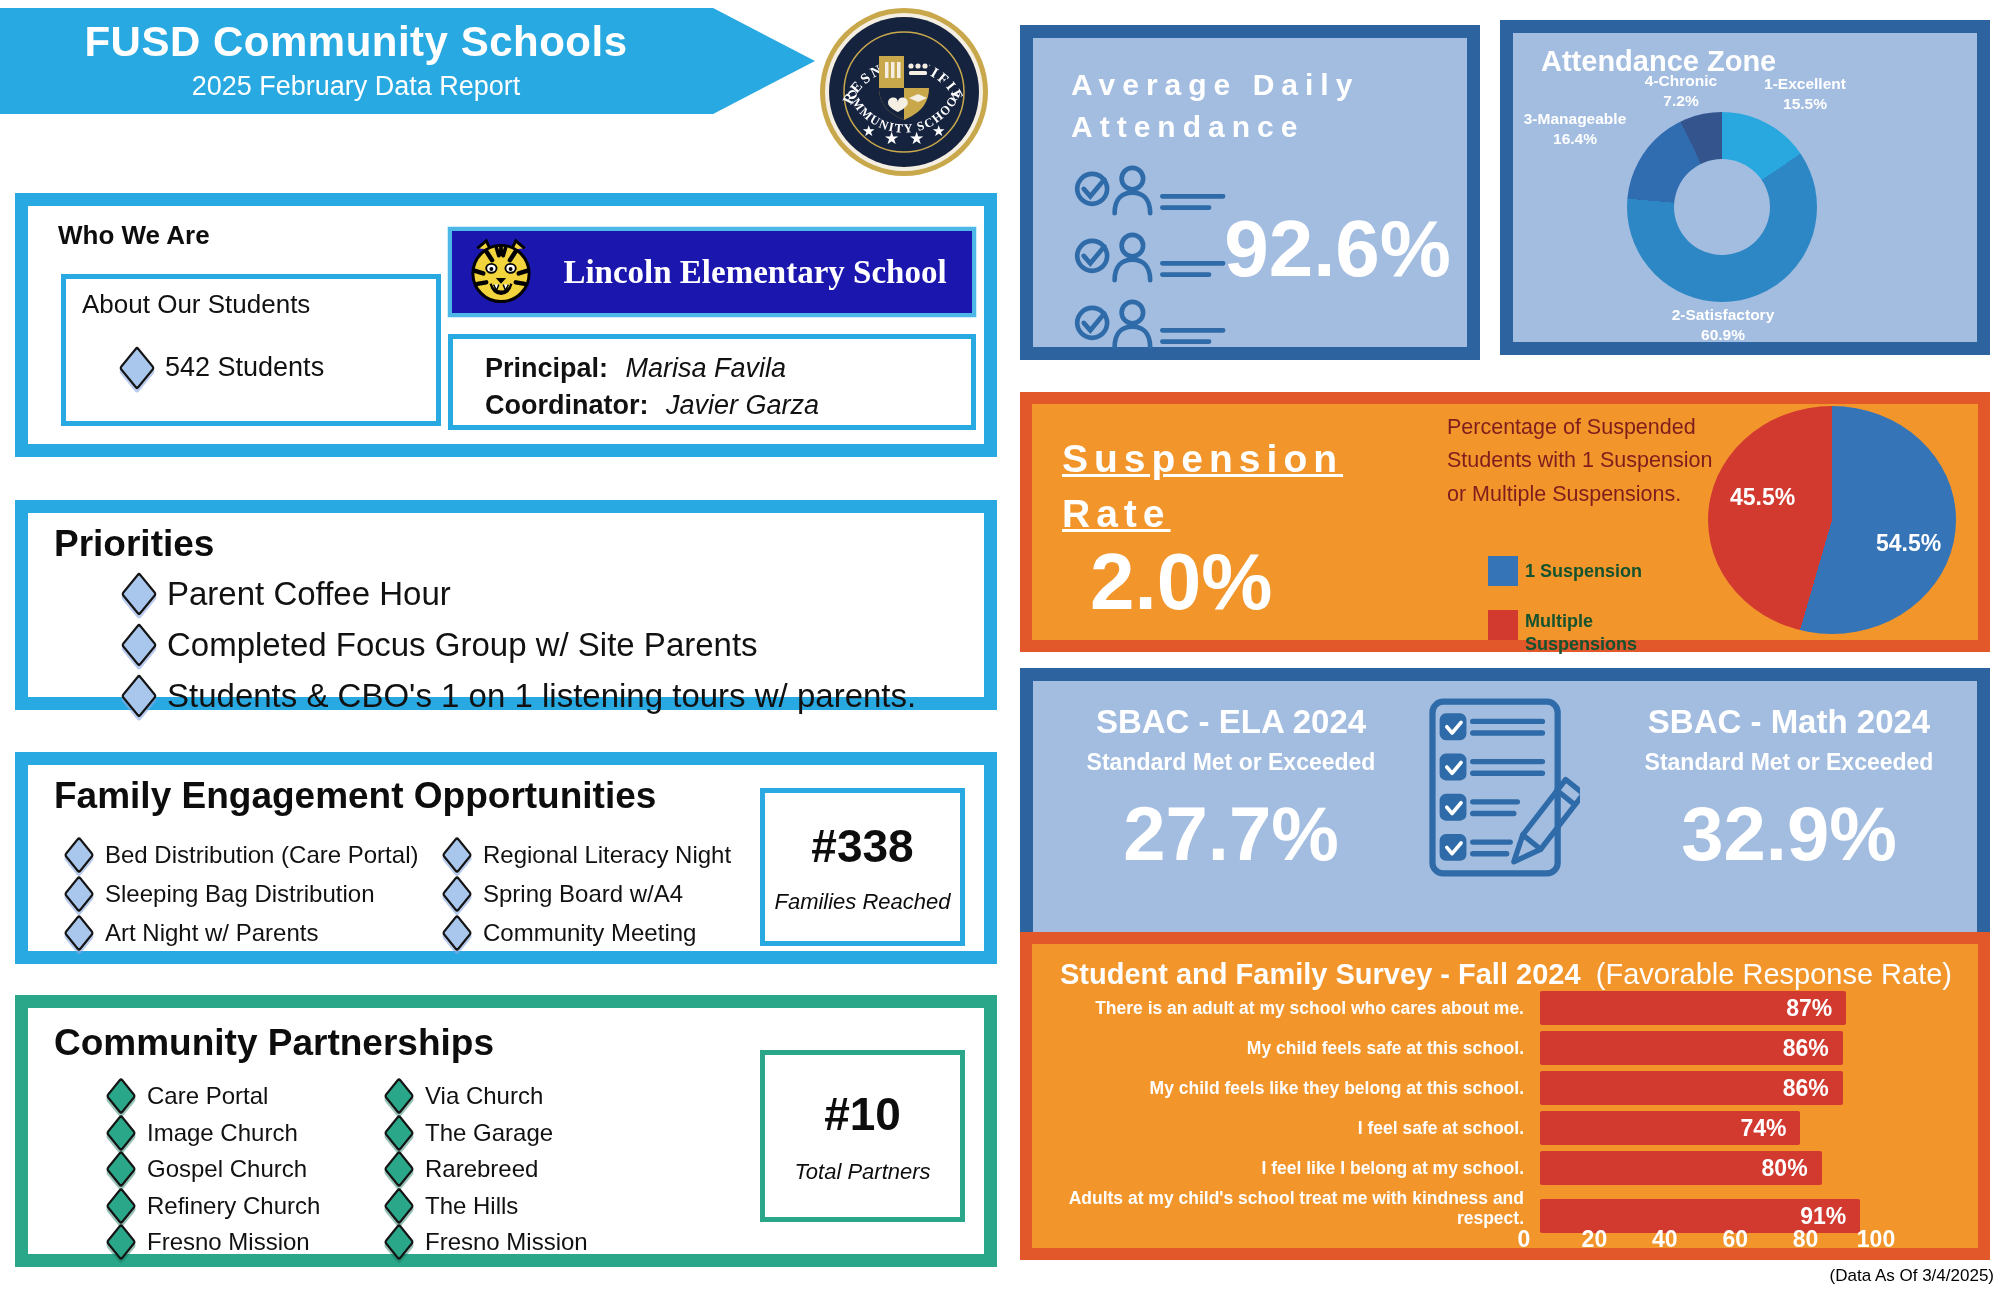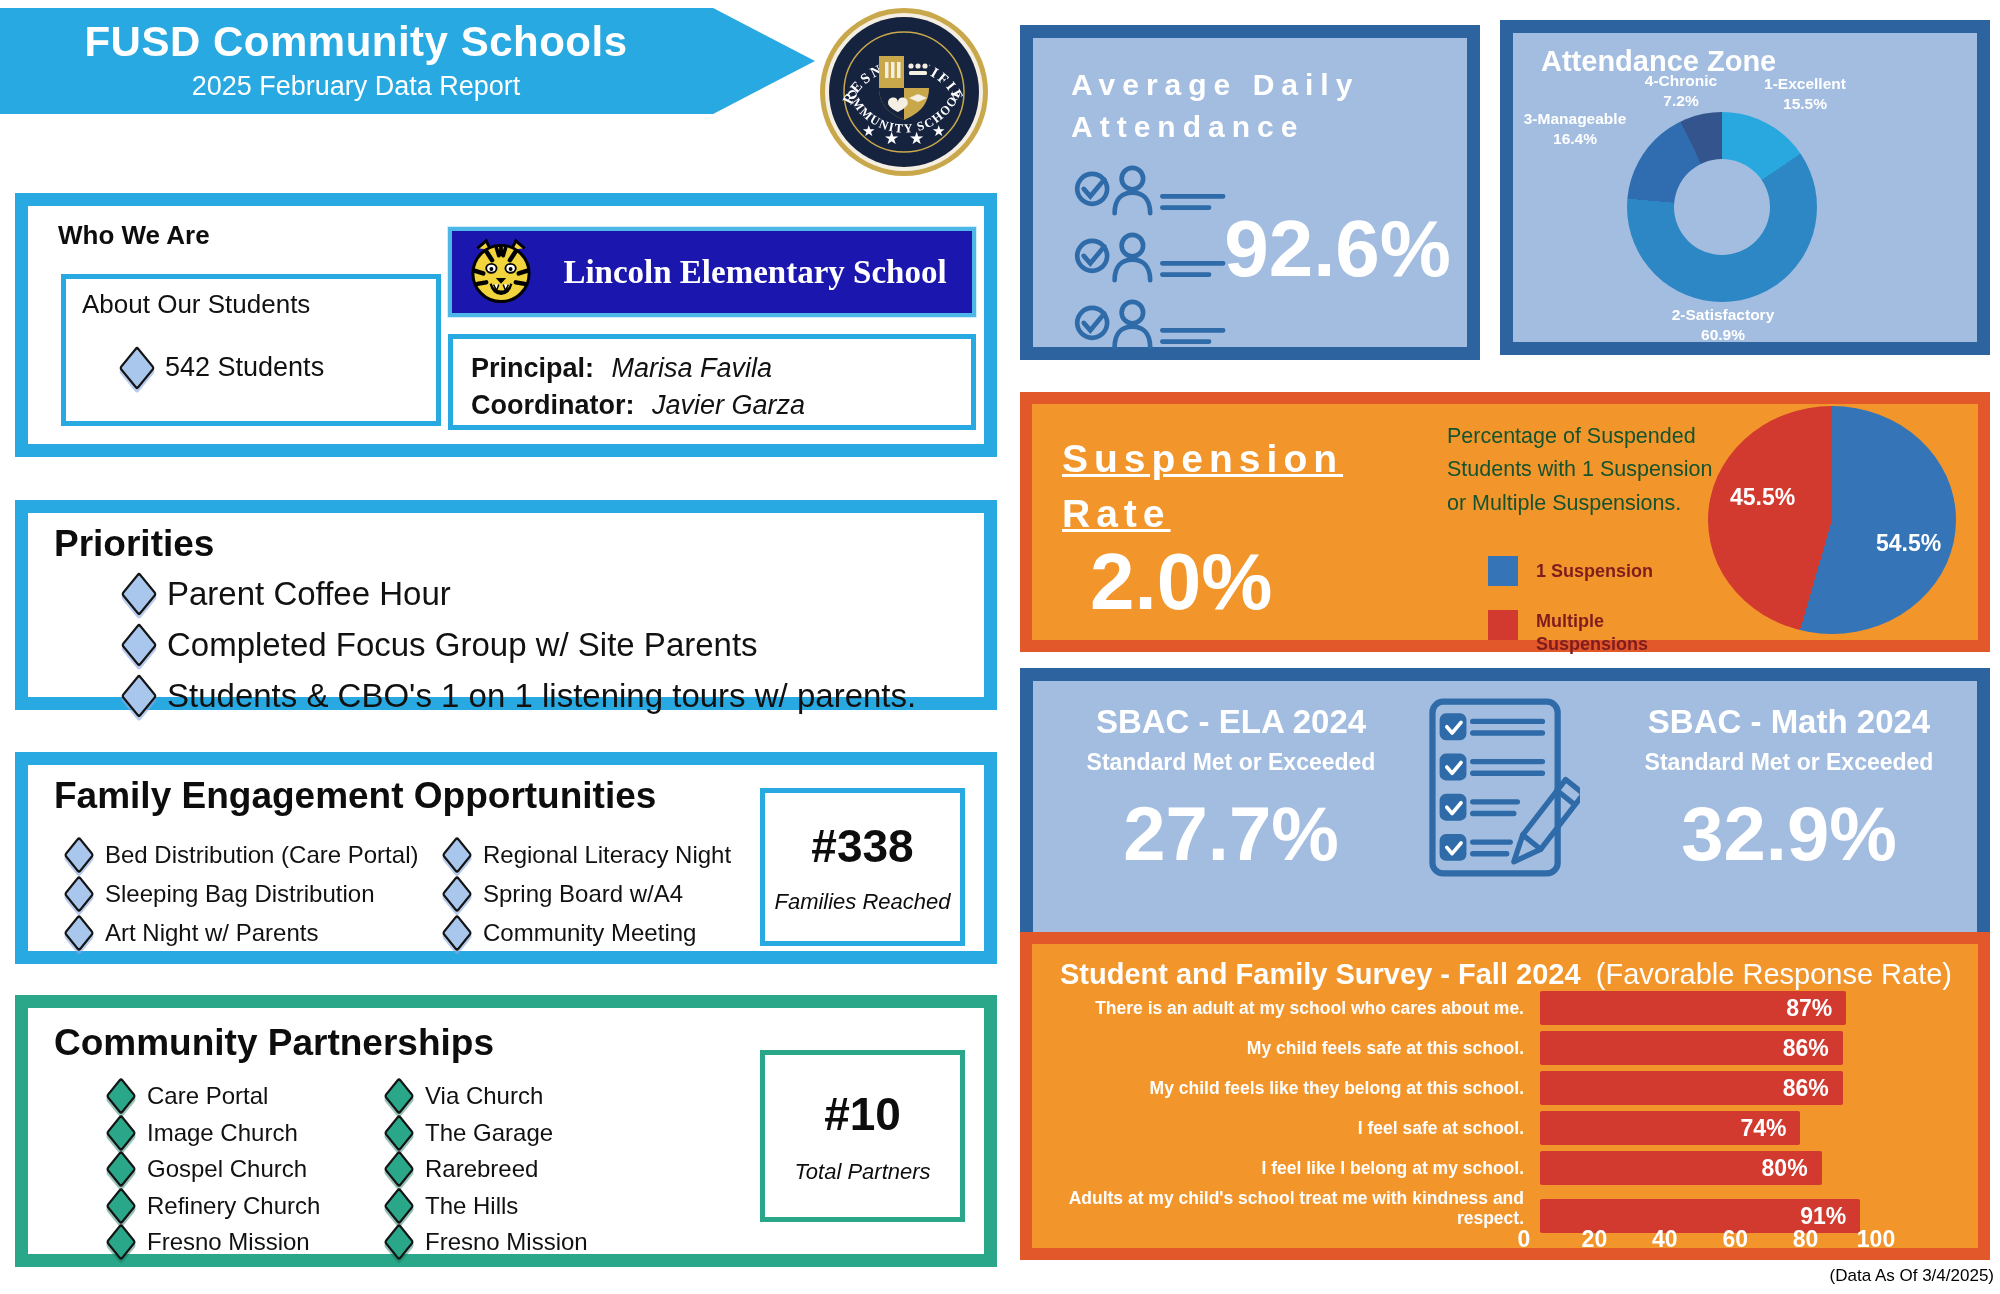--- a/index.html
+++ b/index.html
@@ -27,40 +27,40 @@
   .diamond{display:inline-block;width:18px;height:18px;background:#a9c6ec;border:2.5px solid #141414;
     border-radius:3px;transform:scaleY(1.22) rotate(45deg);box-shadow:2px 2px 0 rgba(140,170,225,.6);flex:0 0 auto;}
   .diamond.big{width:22px;height:22px;}
   .diamond.green{background:#2aa789;box-shadow:2px 2px 0 rgba(25,120,95,.45);}
   .li{display:flex;align-items:center;gap:15px;}
 
   
   .lincoln-banner{position:absolute;left:448px;top:227px;width:528px;height:90px;background:#1b16ae;
     border:4px solid #4db8e8;box-sizing:border-box;display:flex;align-items:center;outline:1px solid #cfeefb;}
   .lincoln-text{color:#fff;font-family:"Liberation Serif",serif;font-weight:700;font-size:33px;flex:1;text-align:center;}
-  .principal-box{left:448px;top:334px;width:528px;height:96px;padding:11px 18px;font-size:27px;line-height:1.38;}
+  .principal-box{left:448px;top:334px;width:528px;height:96px;padding:11px 32px;font-size:27px;line-height:1.38;}
   .plabel{font-weight:800;}
   .pname{font-style:italic;}
 
   .stat-value{font-weight:800;font-size:46px;color:#0d0d0d;text-align:center;}
   .stat-label{font-style:italic;font-size:22px;text-align:center;color:#0d0d0d;}
 
   
   .panel-title-white{color:#fff;font-weight:800;}
   .ada-title{font-size:30px;letter-spacing:7px;line-height:1.4;}
   .big-white{color:#fff;font-weight:800;}
 
   .donut{position:absolute;width:190px;height:190px;border-radius:50%;}
   .donut-hole{position:absolute;inset:47px;background:#a3bde0;border-radius:50%;}
   .zone-label{position:absolute;color:#fff;font-weight:800;font-size:15.5px;line-height:1.3;text-align:center;transform:translateX(-50%);}
 
   .pie{position:absolute;border-radius:50%;}
   .pie-label{position:absolute;color:#fff;font-weight:800;font-size:23px;}
 
-  .legend-row{display:flex;align-items:flex-start;gap:18px;color:#7f1d1d;font-weight:800;font-size:18px;line-height:1.3;padding-left:36px;}
+  .legend-row{display:flex;align-items:flex-start;gap:7px;color:#14532d;font-weight:800;font-size:18px;line-height:1.3;padding-left:36px;}
   .legend-swatch{width:30px;height:30px;flex:0 0 auto;}
 
   .sbac-col{position:absolute;width:360px;text-align:center;color:#fff;}
   .sbac-title{font-size:33px;font-weight:800;}
   .sbac-sub{font-size:23px;font-weight:800;margin-top:8px;}
   .sbac-val{font-size:76px;font-weight:800;margin-top:14px;}
 
   .survey-row{display:flex;align-items:center;height:40px;}
   .survey-q{flex:0 0 492px;text-align:right;padding-right:16px;color:#fff;font-weight:800;font-size:17.5px;line-height:1.15;}
   .survey-track{flex:0 0 352px;position:relative;height:34px;}
@@ -325,21 +325,21 @@
         <div>60.9%</div>
     </div>
   </section>
 
   <section class="orangepanel" style="left:1020px;top:392px;width:970px;height:260px;">
     <div class="panel-title-white" style="position:absolute;left:30px;top:28px;font-size:39px;letter-spacing:6px;line-height:1.4;text-decoration:underline;">
       <div>Suspension</div>
       <div>Rate</div>
     </div>
     <div class="big-white" style="position:absolute;left:58px;top:132px;font-size:80px;">2.0%</div>
-    <div style="position:absolute;left:415px;top:16px;width:275px;color:#14532d;font-size:21.5px;line-height:1.55;">Percentage of Suspended Students with 1 Suspension or Multiple Suspensions.</div>
+    <div style="position:absolute;left:415px;top:7px;width:275px;color:#7f1d1d;font-size:21.5px;line-height:1.55;">Percentage of Suspended Students with 1 Suspension or Multiple Suspensions.</div>
     <div style="position:absolute;left:420px;top:152px;display:flex;flex-direction:column;gap:24px;">
       <div class="legend-row">
         <span class="legend-swatch" style="background:#3474b7;"></span>
         <span style="margin-top:4px;">1 Suspension</span>
       </div>
       <div class="legend-row">
         <span class="legend-swatch" style="background:#d23a30;"></span>
         <span style="width:130px;">Multiple Suspensions</span>
       </div>
     </div>

